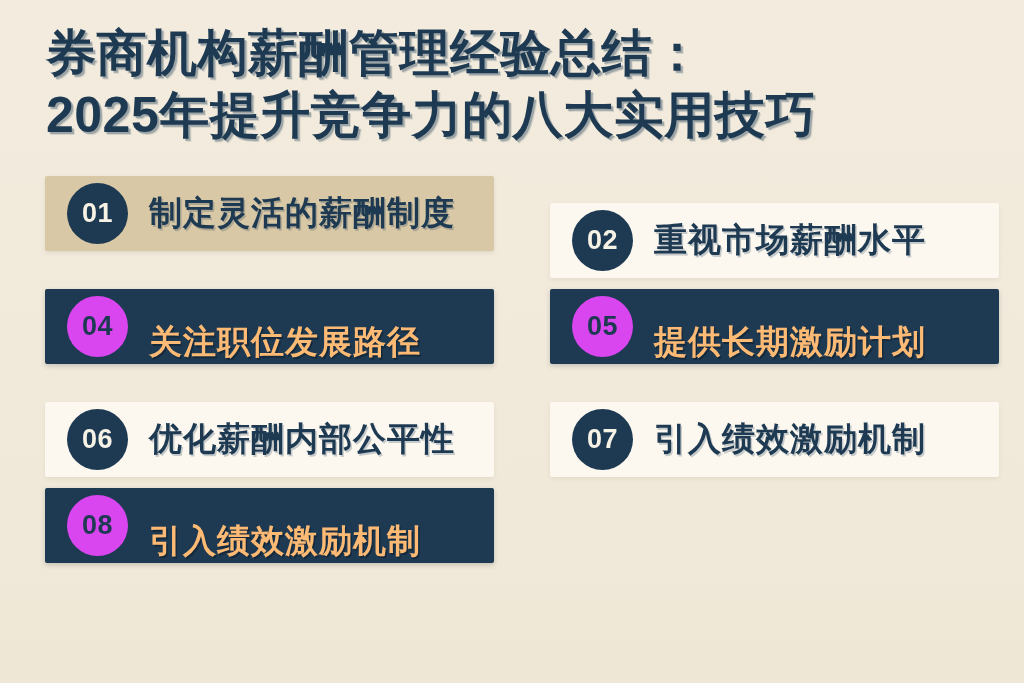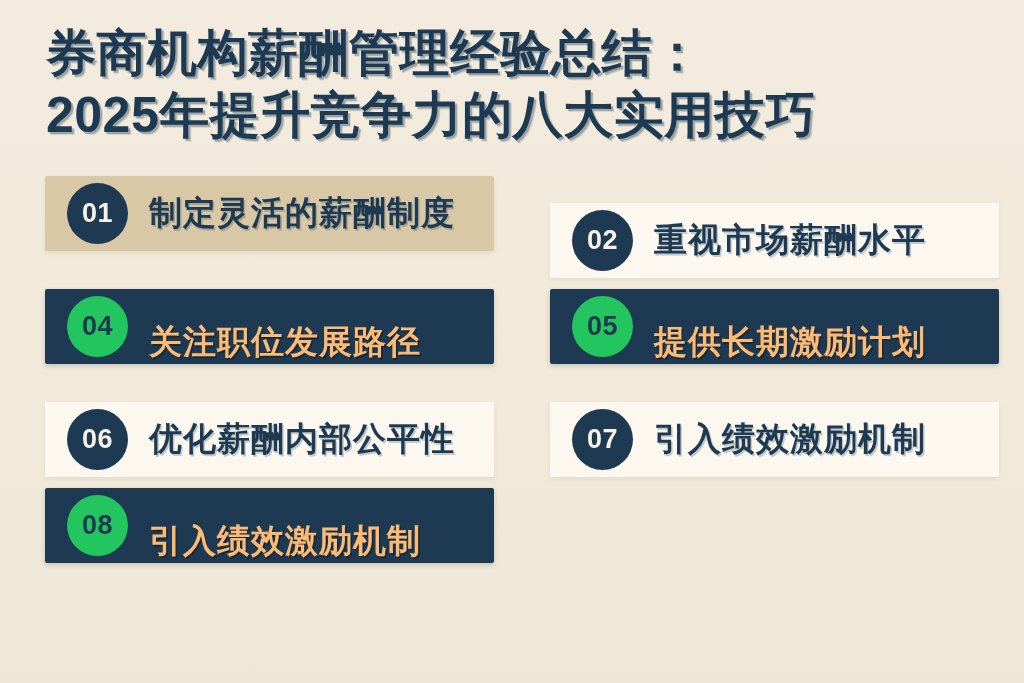--- a/index.html
+++ b/index.html
@@ -94,21 +94,21 @@
     letter-spacing: 0.5px;
   }
 
   .card.light .badge,
   .card.tan .badge {
     background: #1E3A52;
     color: #F7F2E6;
   }
 
   .card.navy .badge {
-    background: #22c55e;
+    background: #d946ef;
     color: #1E3A52;
   }
 
   .card-label {
     margin-left: 21px;
     font-size: 33px;
     font-weight: 700;
     letter-spacing: 1px;
     white-space: nowrap;
   }

